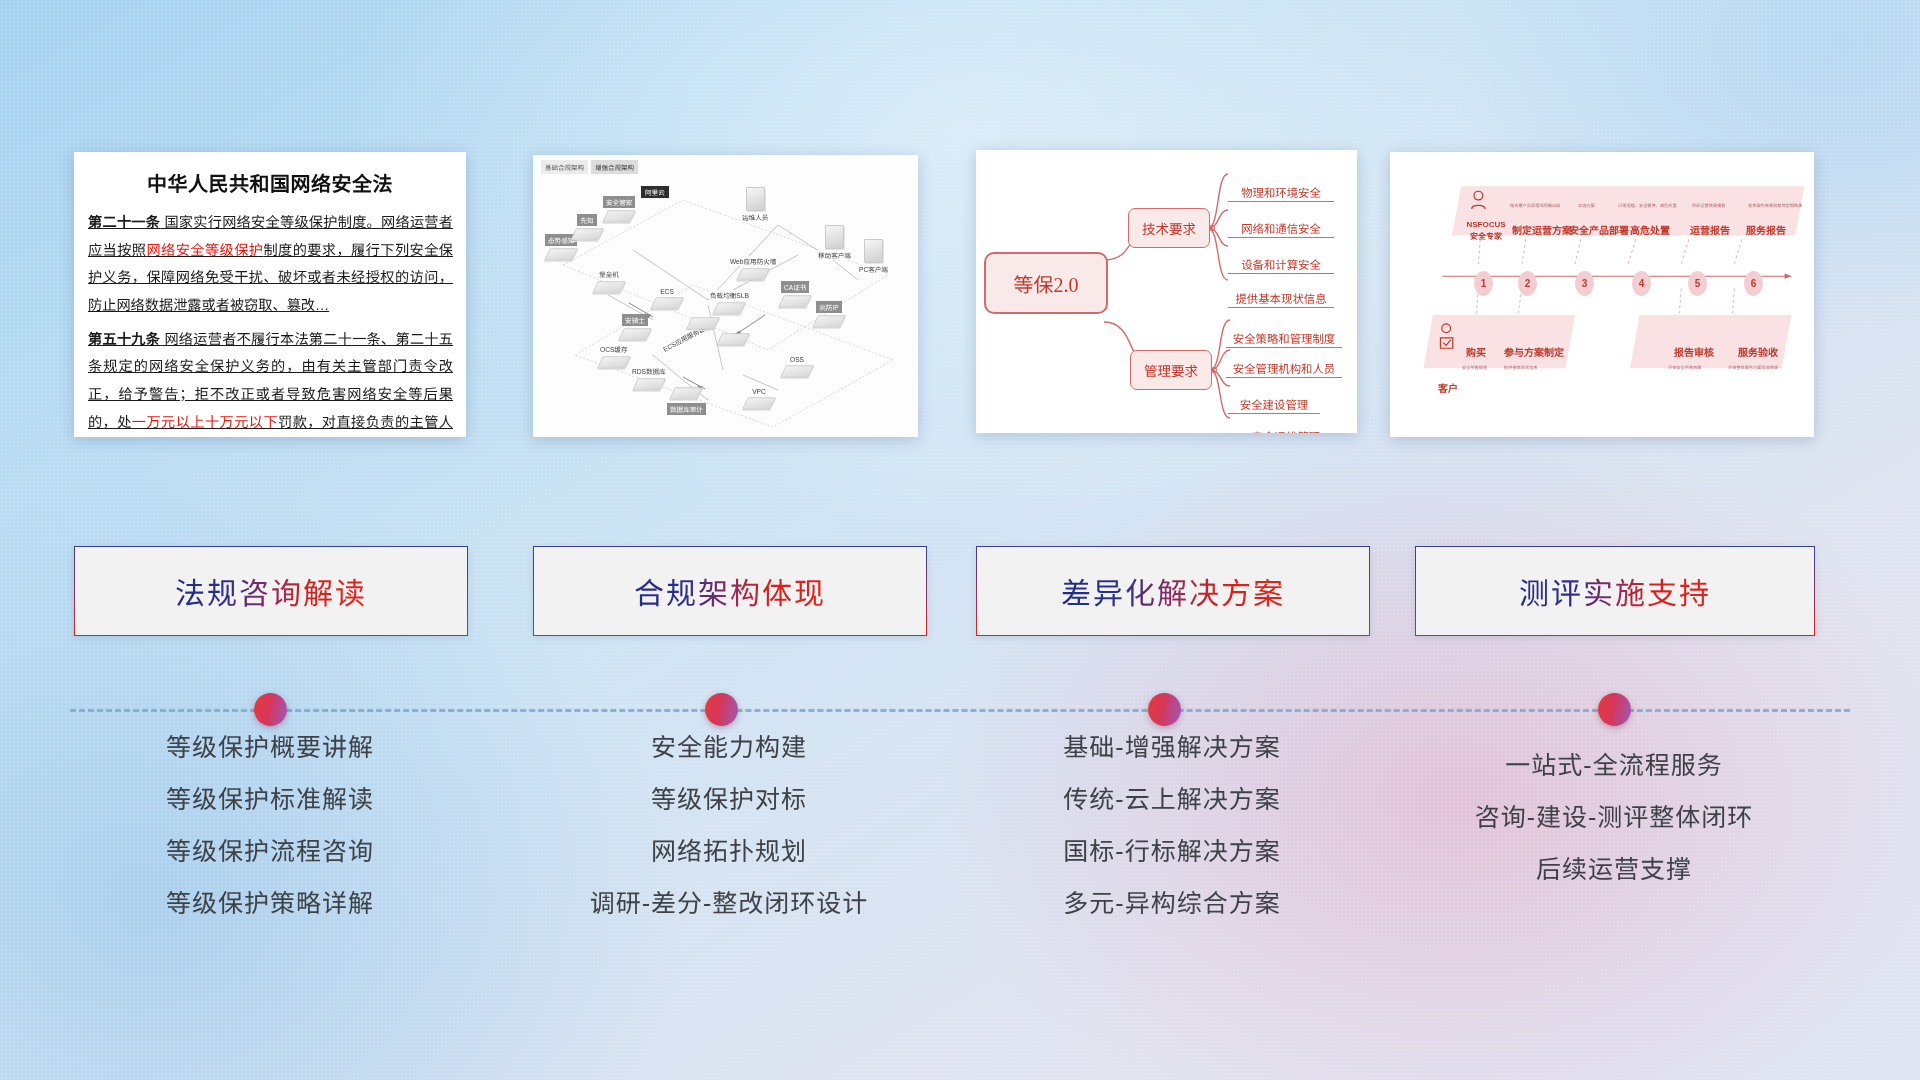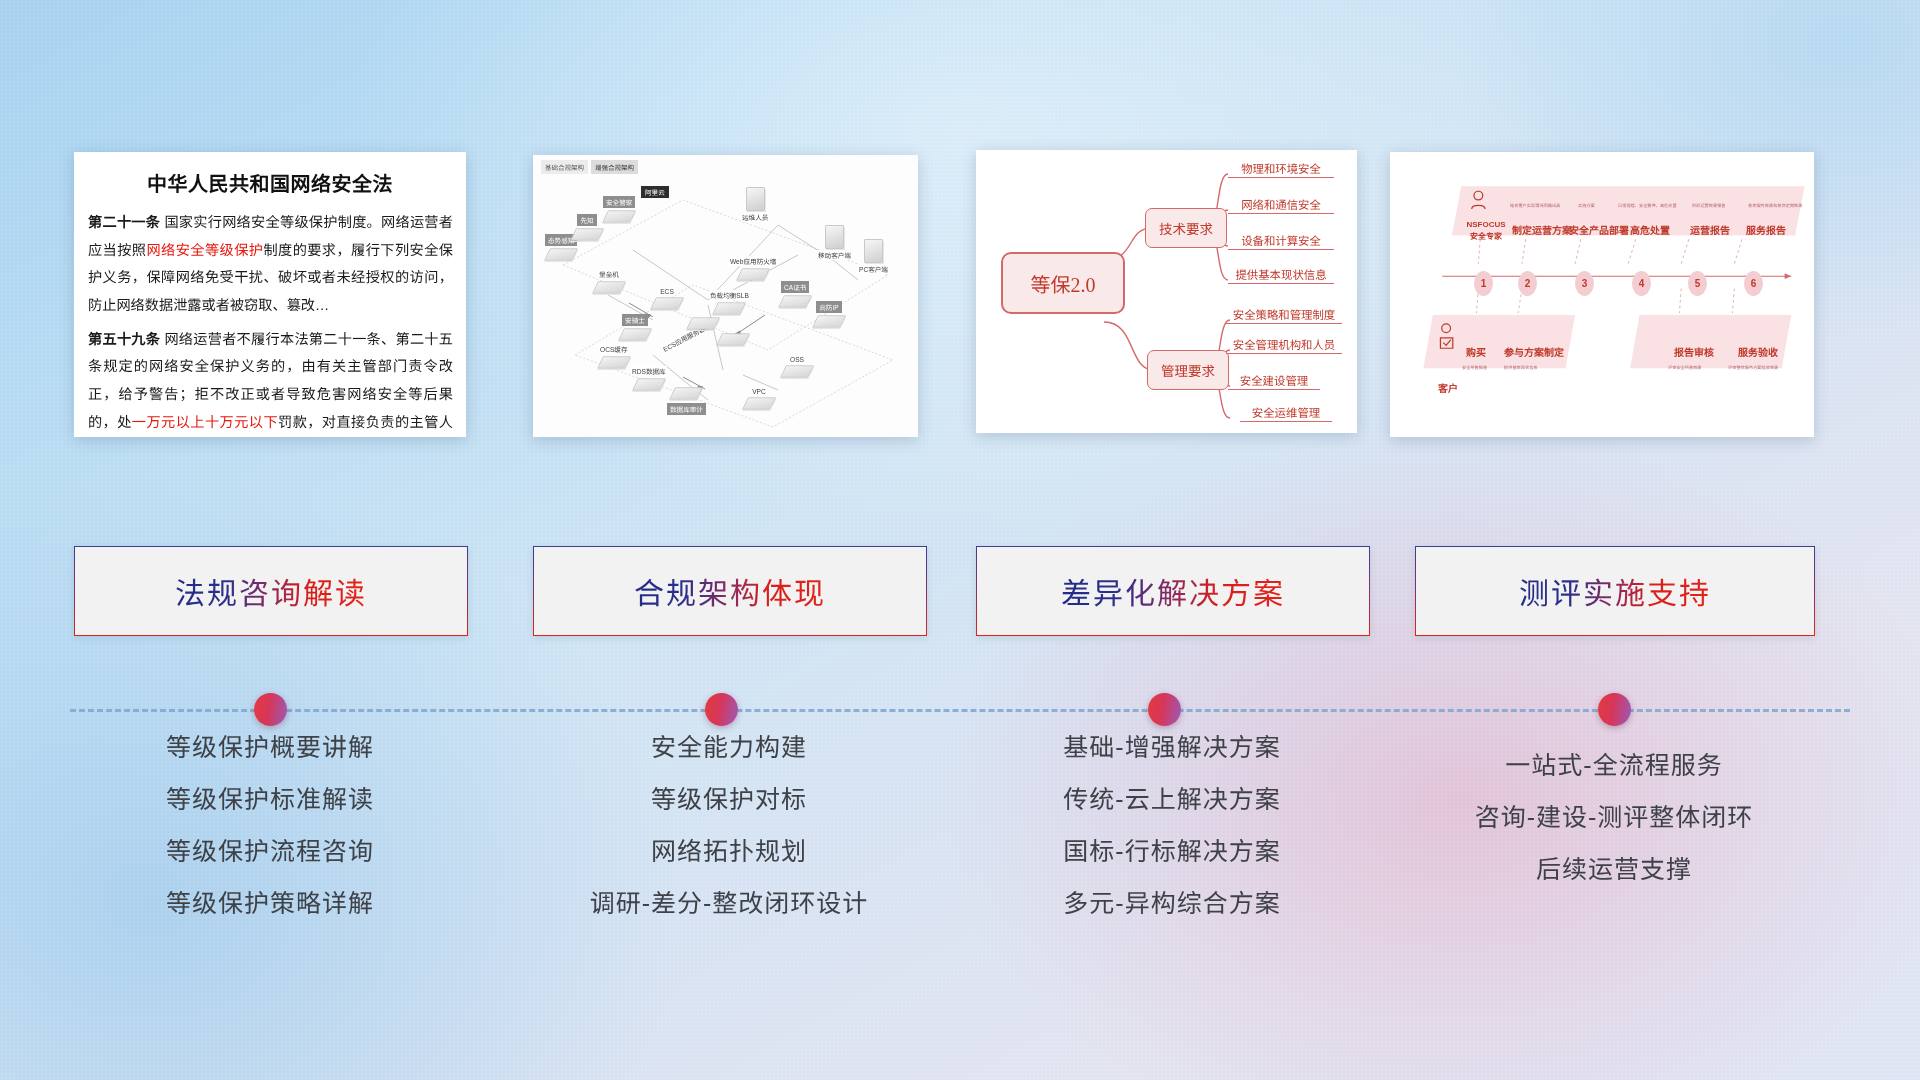--- a/index.html
+++ b/index.html
@@ -30,21 +30,21 @@
   }
 
   
   #card1{left:74px;top:152px;width:392px;height:285px;padding:0;}
   .law-title{
     text-align:center;font-weight:bold;font-size:20px;color:#111;
     margin:16px 0 12px 0;letter-spacing:.5px;
   }
   .law-body{
     font-size:14.2px;line-height:1.95;color:#1a1a1a;
-    padding:0 13px 0 14px;text-align:justify;
+    padding:0 13px 0 14px;text-align:justify;text-decoration:underline;
   }
   .law-body p{margin:0 0 6px 0;}
   .law-body b{font-weight:bold;}
   .hl{color:#e8160c;}
 
   
   #card2{left:533px;top:155px;width:385px;height:282px;background:#fbfbfb;}
   .arch{position:absolute;inset:0;background:#fdfdfd;}
   .arch .tabrow{position:absolute;left:8px;top:5px;display:flex;gap:3px;}
   .arch .tab{font-size:6.5px;color:#555;background:#ececec;padding:2px 4px;white-space:nowrap;}
@@ -65,28 +65,28 @@
   .node .lbl.inv{background:#2e2e2e;color:#fff;padding:1px 4px;}
   .arch svg{position:absolute;inset:0;}
 
   
   #card3{left:976px;top:150px;width:381px;height:283px;}
   .mind{position:absolute;inset:0;background:#fff;}
   .mind svg{position:absolute;inset:0;}
   .mbox{
     position:absolute;border:1.6px solid #d4696a;border-radius:7px;
     background:#fae9e9;color:#c0392b;display:flex;align-items:center;justify-content:center;
-    font-family:"Liberation Serif","DejaVu Serif",serif;white-space:nowrap;margin-left:17px;
+    font-family:"Liberation Serif","DejaVu Serif",serif;white-space:nowrap;
   }
   .mbox.root{font-size:20px;border-width:2.4px;border-radius:10px;}
   .mbox.br{font-size:13.5px;}
   .mleaf{
     position:absolute;color:#c0392b;font-size:11.4px;white-space:nowrap;
     font-family:"Liberation Serif","DejaVu Serif",serif;
-    border-bottom:1.7px solid #d4696a;padding-bottom:1px;text-align:center;
+    border-bottom:1.7px solid #d4696a;padding-bottom:1px;text-align:center;margin-top:24px;
   }
 
   
   #card4{left:1390px;top:152px;width:424px;height:285px;}
   .ns{position:absolute;inset:0;background:#fff;margin-left:22px;}
   .ns svg{position:absolute;inset:0;}
   .ns-t{position:absolute;color:#c0392b;white-space:nowrap;font-size:10px;font-weight:bold;}
   .ns-s{position:absolute;color:#b4666e;white-space:nowrap;font-size:4.2px;}
   .ns-num{
     position:absolute;width:19px;height:25px;border-radius:50%;

